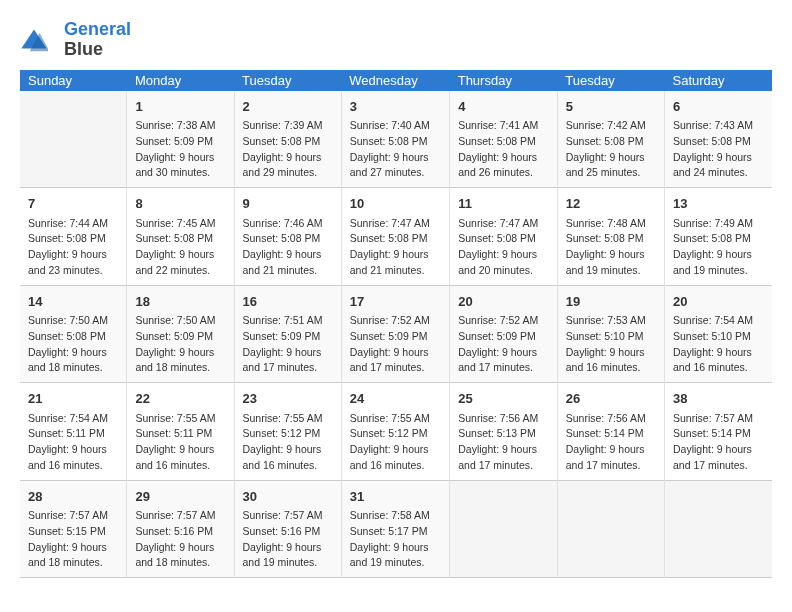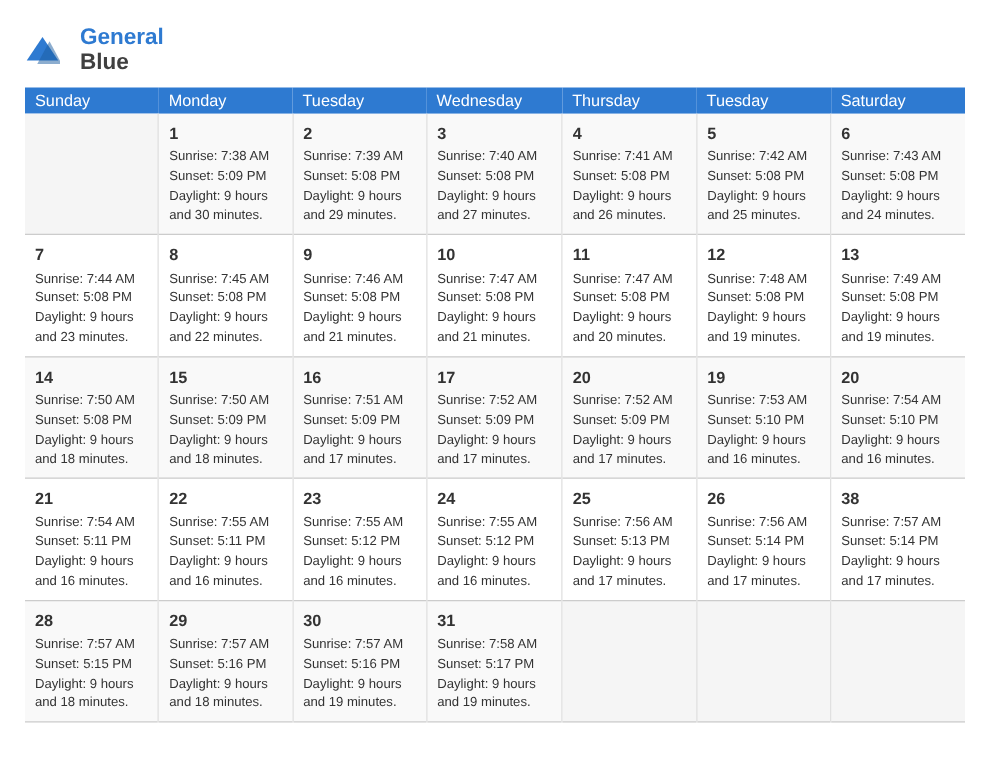--- a/index.html
+++ b/index.html
@@ -182,21 +182,21 @@
           <span class="day-number">13</span>
           <div class="day-info">Sunrise: 7:49 AM<br>Sunset: 5:08 PM<br>Daylight: 9 hours<br>and 19 minutes.</div>
         </td>
       </tr>
       <tr>
         <td>
           <span class="day-number">14</span>
           <div class="day-info">Sunrise: 7:50 AM<br>Sunset: 5:08 PM<br>Daylight: 9 hours<br>and 18 minutes.</div>
         </td>
         <td>
-          <span class="day-number">15</span>
+          <span class="day-number">18</span>
           <div class="day-info">Sunrise: 7:50 AM<br>Sunset: 5:09 PM<br>Daylight: 9 hours<br>and 18 minutes.</div>
         </td>
         <td>
           <span class="day-number">16</span>
           <div class="day-info">Sunrise: 7:51 AM<br>Sunset: 5:09 PM<br>Daylight: 9 hours<br>and 17 minutes.</div>
         </td>
         <td>
           <span class="day-number">17</span>
           <div class="day-info">Sunrise: 7:52 AM<br>Sunset: 5:09 PM<br>Daylight: 9 hours<br>and 17 minutes.</div>
         </td>

